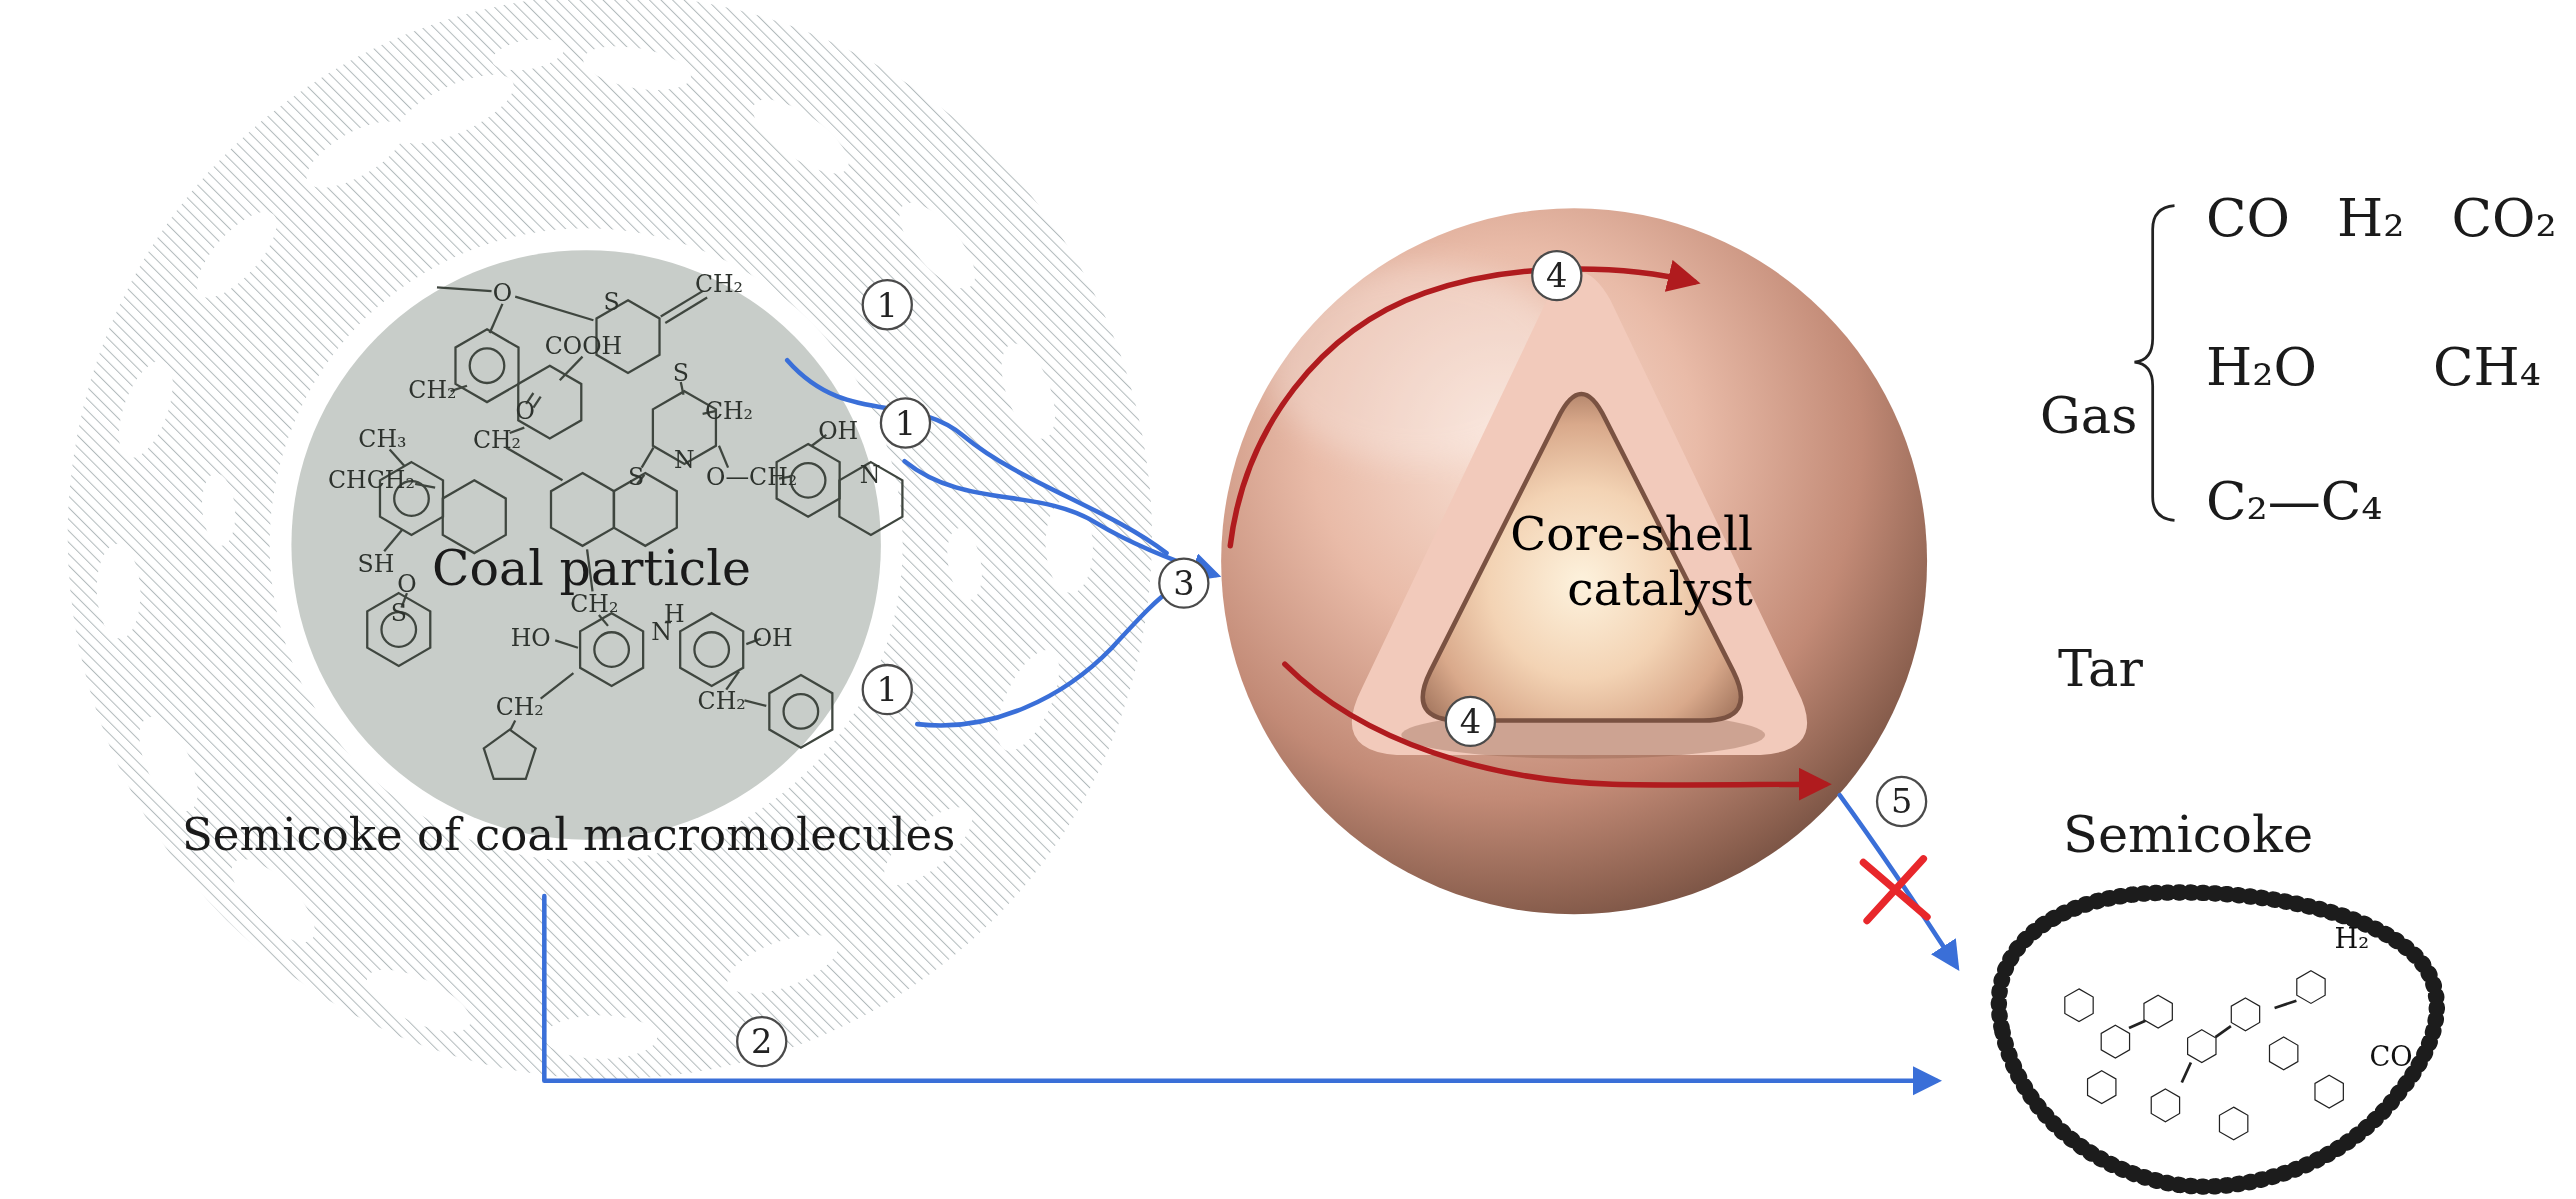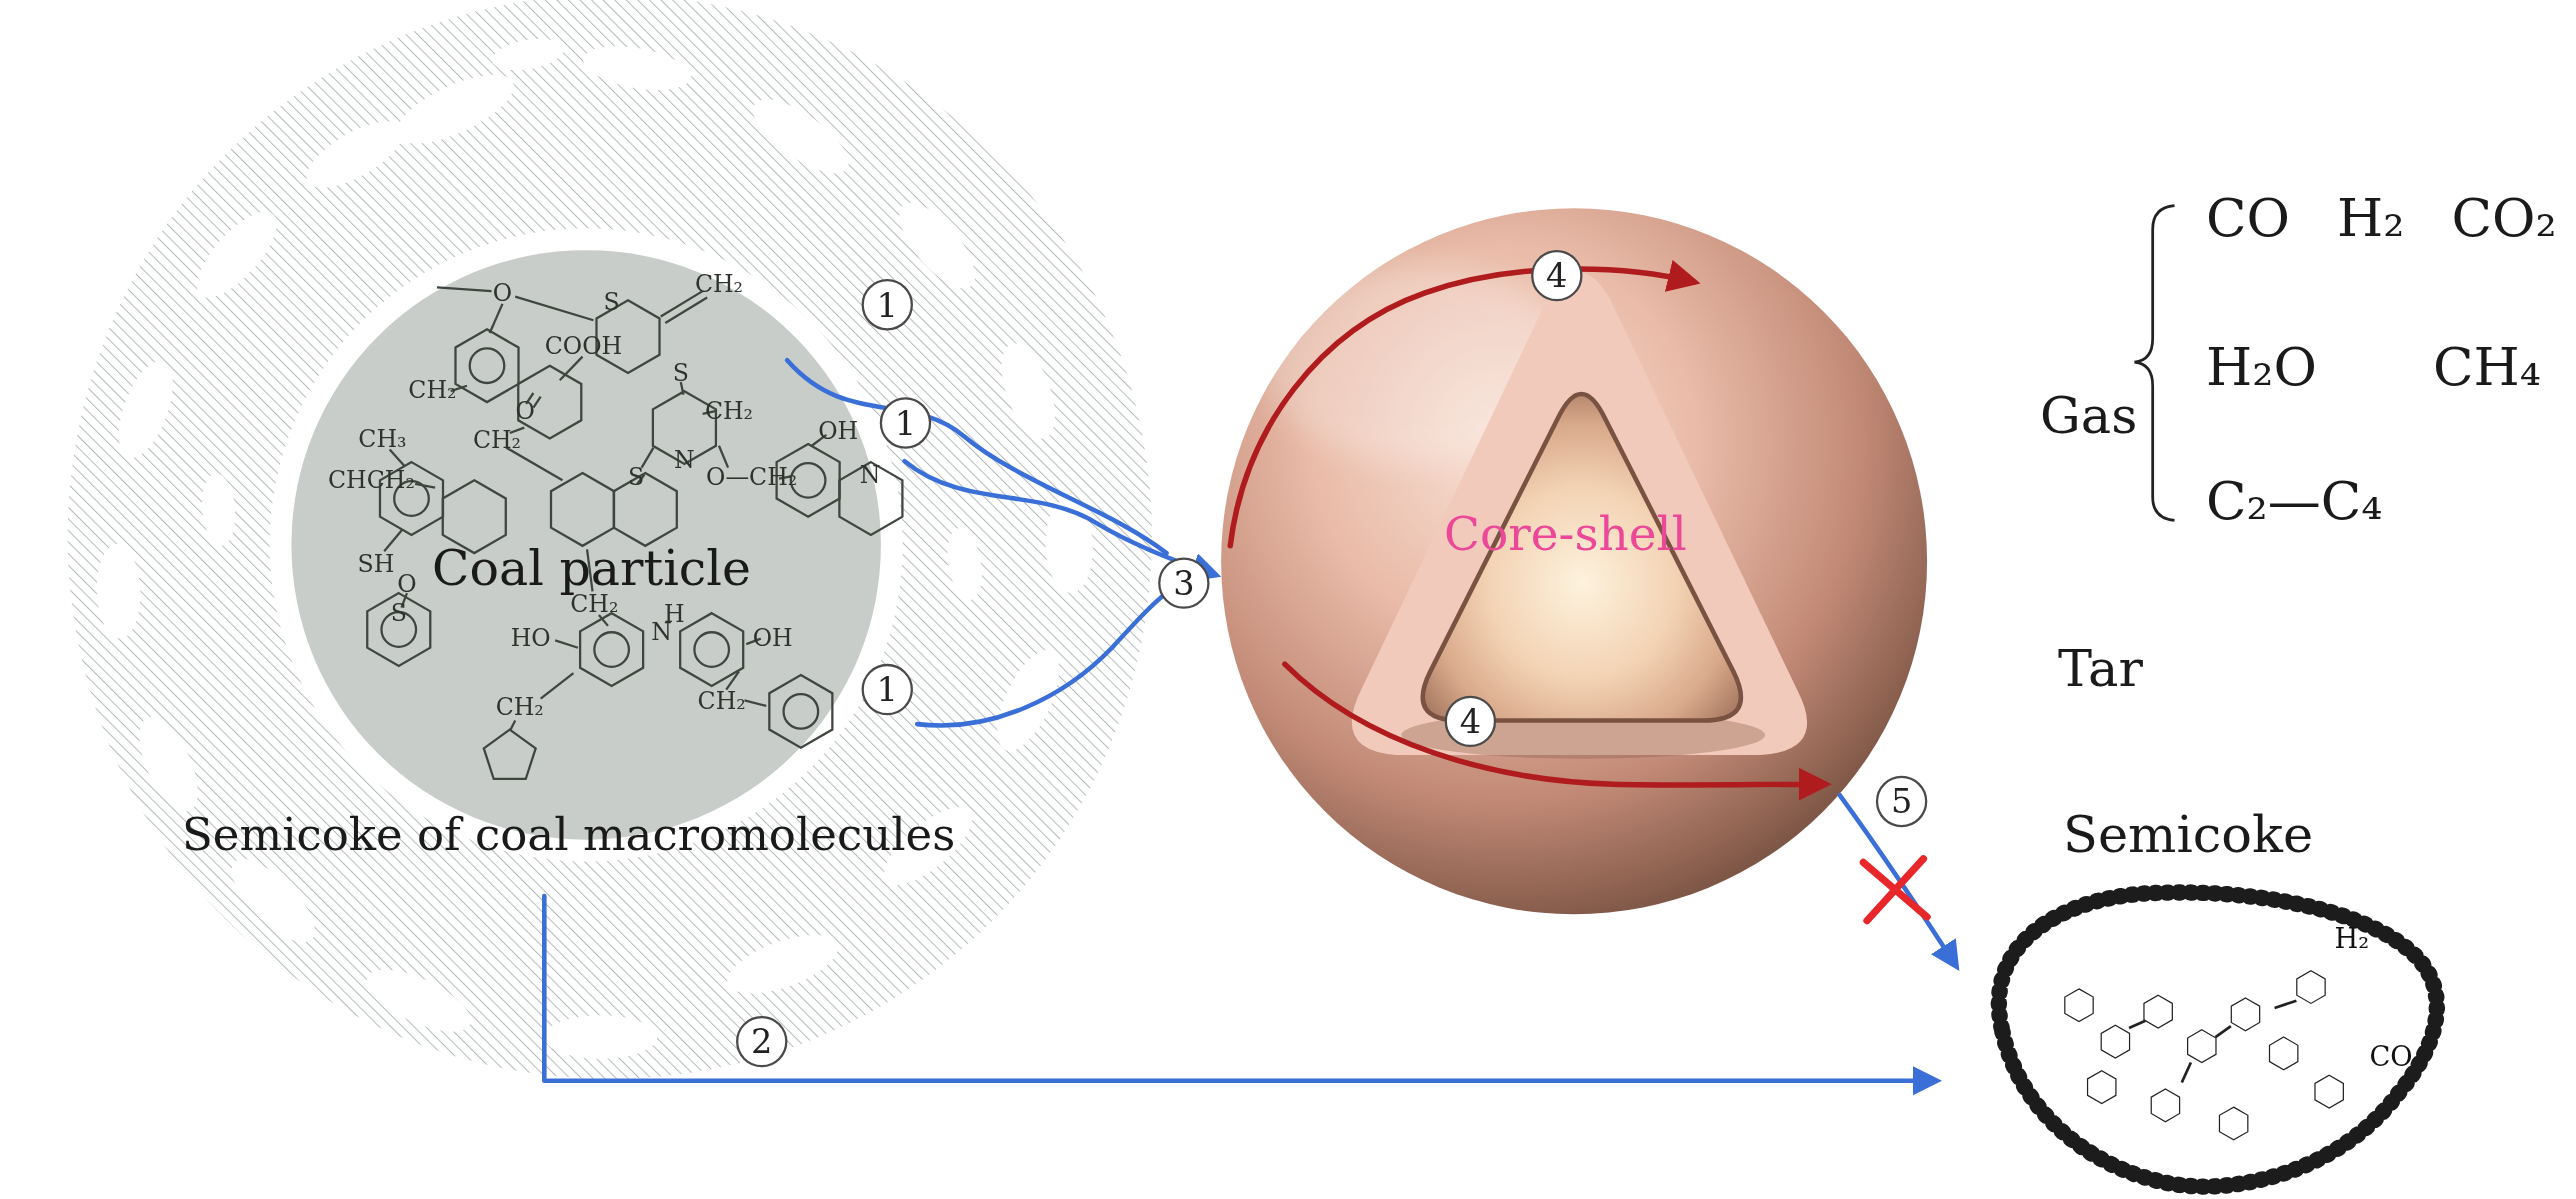--- a/index.html
+++ b/index.html
@@ -1,21 +1,21 @@
 <!DOCTYPE html>
 <html style="font-size:14.6px"><head>
 <meta charset="utf-8">
 <style>
   html,body{margin:0;padding:0;background:#ffffff;}
   .stage{position:relative;width:2576px;height:1199px;background:#fff;overflow:hidden;
          font-family:"DejaVu Serif",serif;color:#1a1a1a;}
   .abs{position:absolute;white-space:nowrap;}
   .coal-label{left:432px;top:540px;font-size:49px;}
   .pyrolysis-caption{left:182px;top:808px;font-size:45px;}
-  .catalyst-label{left:1444px;top:506px;width:309px;text-align:left;font-size:47px;line-height:1.18;color:#ec4899;}
+  .catalyst-label{left:1444px;top:506px;width:309px;text-align:right;font-size:47px;line-height:1.18;color:#000000;}
   .gas-label{left:2040px;top:342px;font-size:51px;margin-top:44px;}
   .gas-row{position:absolute;display:flex;font-size:53px;}
   .gas-row1{left:2206px;top:187px;gap:47px;}
   .gas-row2{left:2206px;top:336px;gap:116px;}
   .gas-row3{left:2206px;top:470px;}
   .tar-label{left:2058px;top:639px;font-size:51px;}
   .semicoke-label{left:2063px;top:805px;font-size:51px;}
   svg{position:absolute;left:0;top:0;}
   text.chem{font:26px "DejaVu Serif",serif;fill:#2e332e;text-anchor:middle;}
   text.step{font:37px "DejaVu Serif",serif;fill:#222;text-anchor:middle;}
@@ -253,20 +253,21 @@
       <text class="step" x="2090" y="894">5</text>
     </g>
   </g>
 </svg>
 
 <div class="abs coal-label">Coal particle</div>
 <div class="abs pyrolysis-caption">Semicoke of coal macromolecules</div>
 
 <div class="abs catalyst-label">
   <div>Core-shell</div>
+  <div>catalyst</div>
 </div>
 
 <div class="abs gas-label">Gas</div>
 <div class="gas-row gas-row1">
   <span>CO</span>
   <span>H₂</span>
   <span>CO₂</span>
 </div>
 <div class="gas-row gas-row2">
   <span>H₂O</span>

